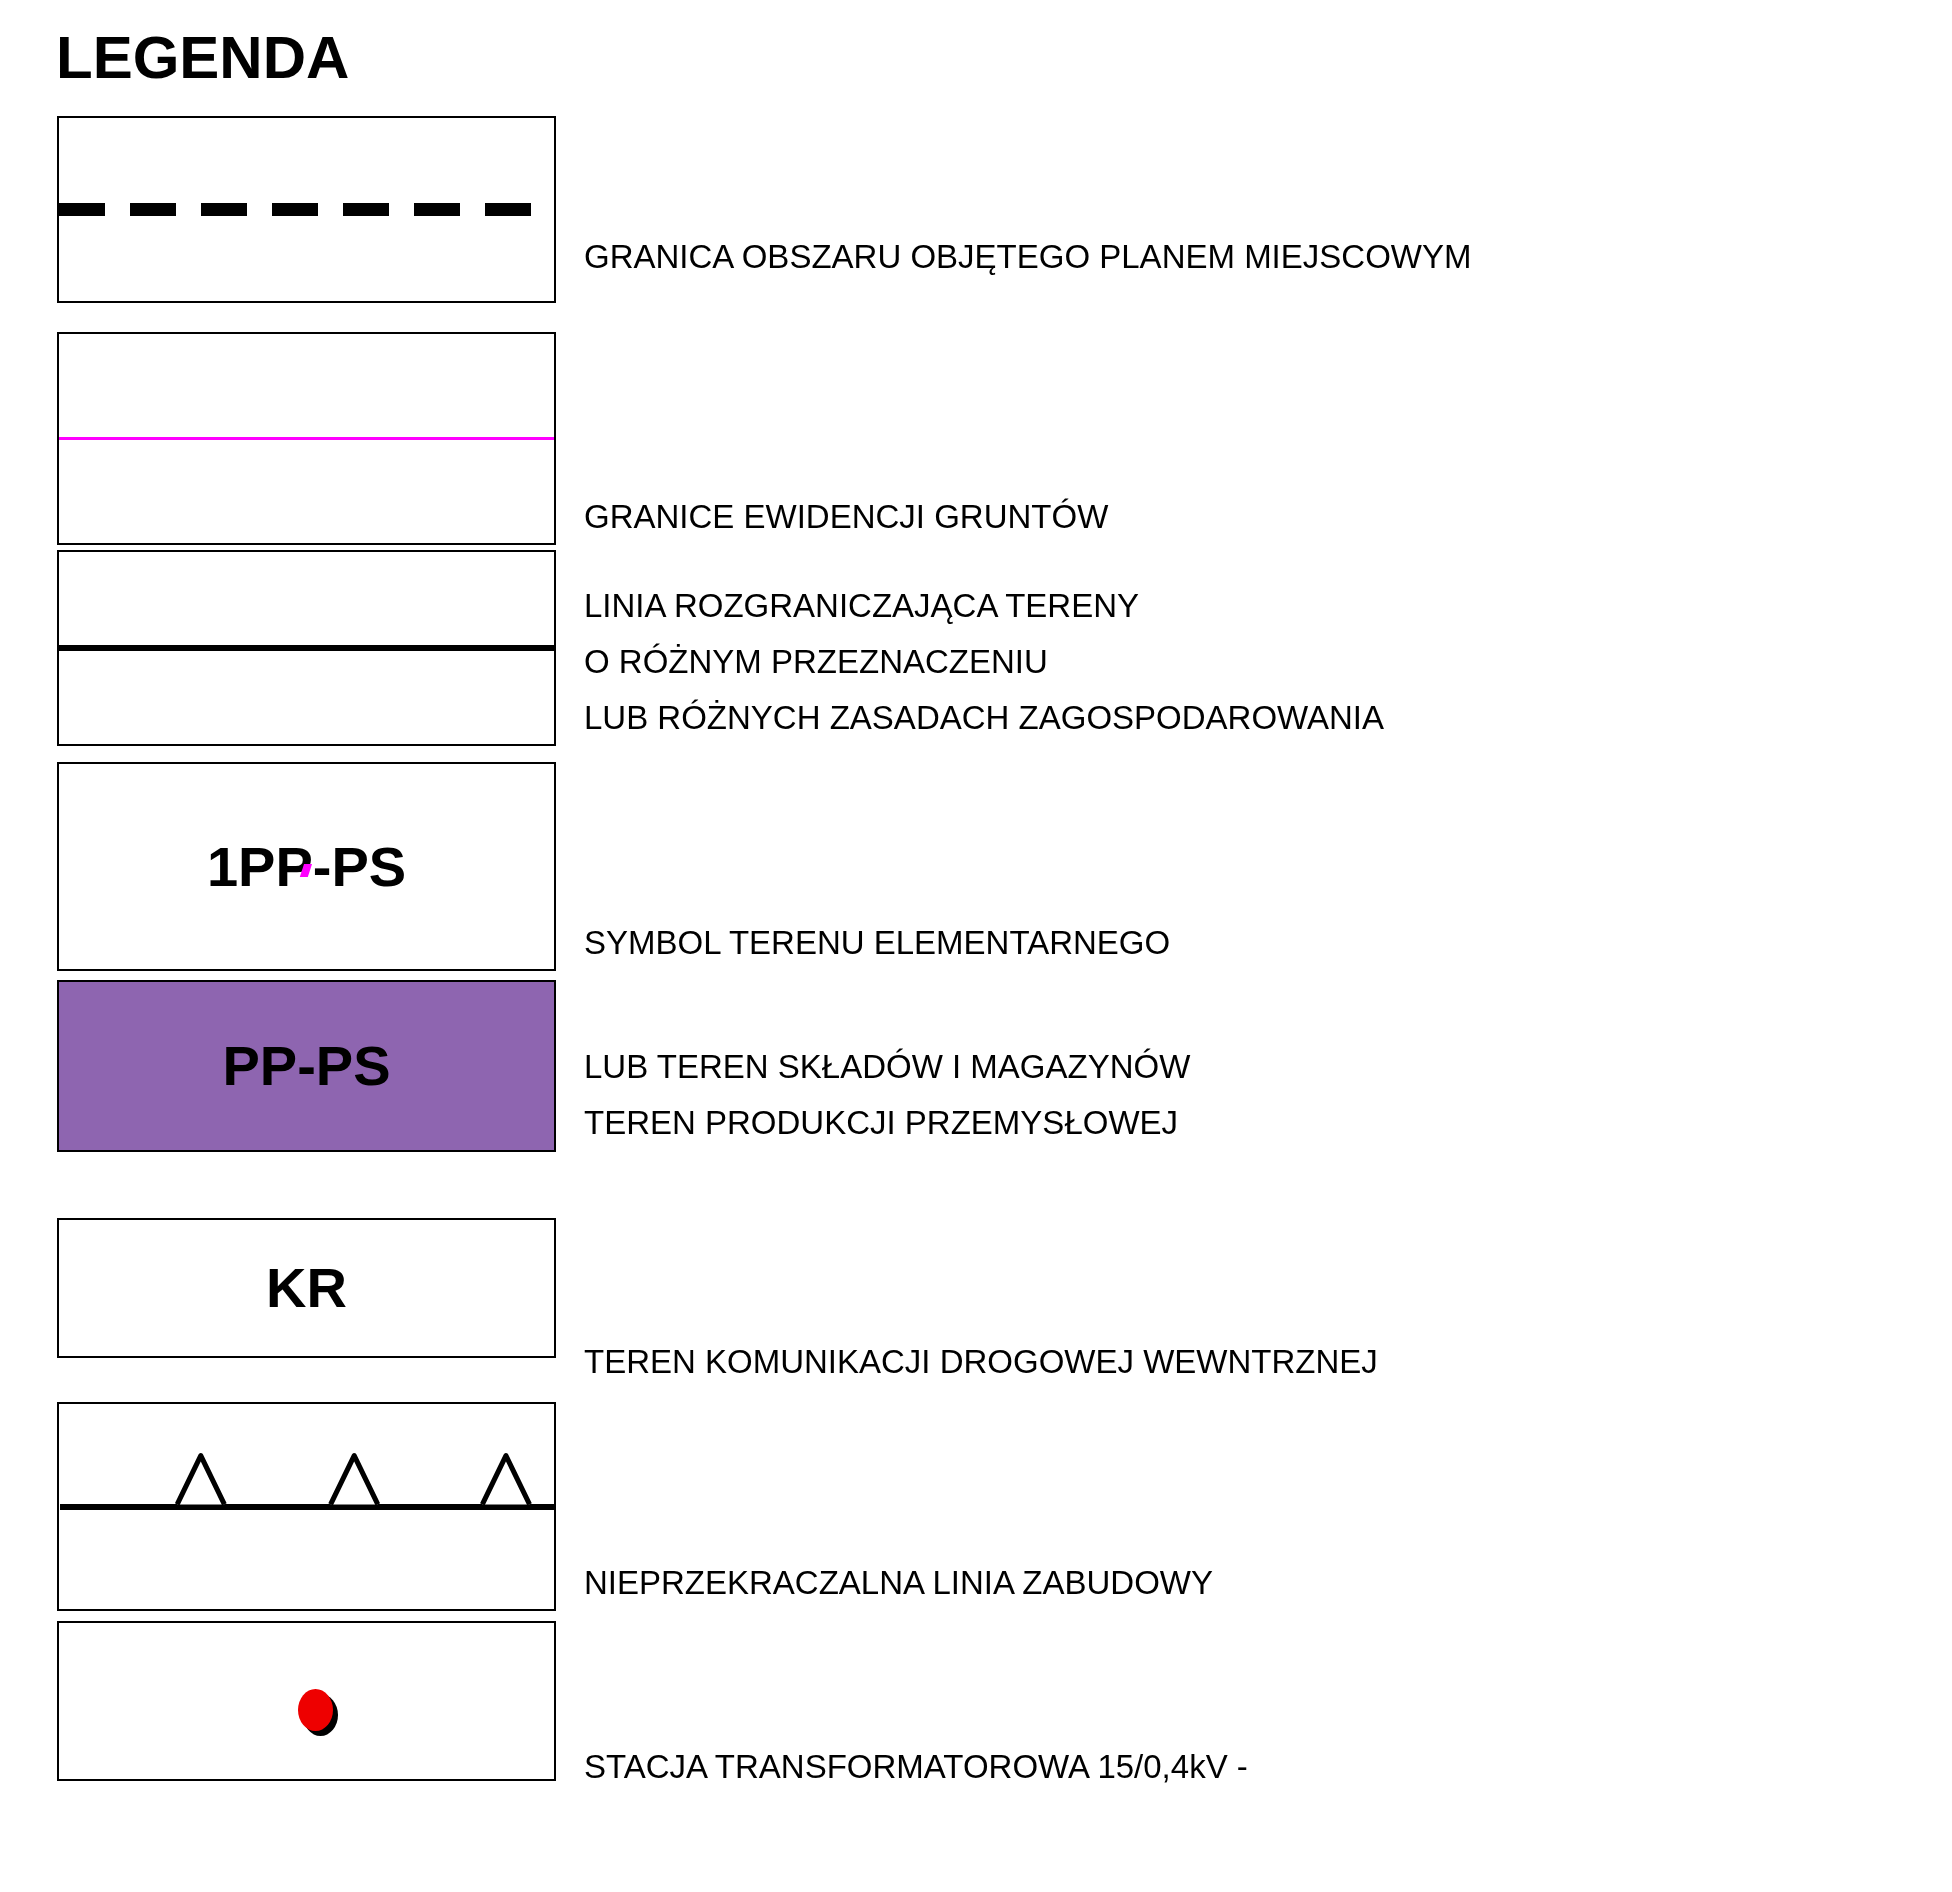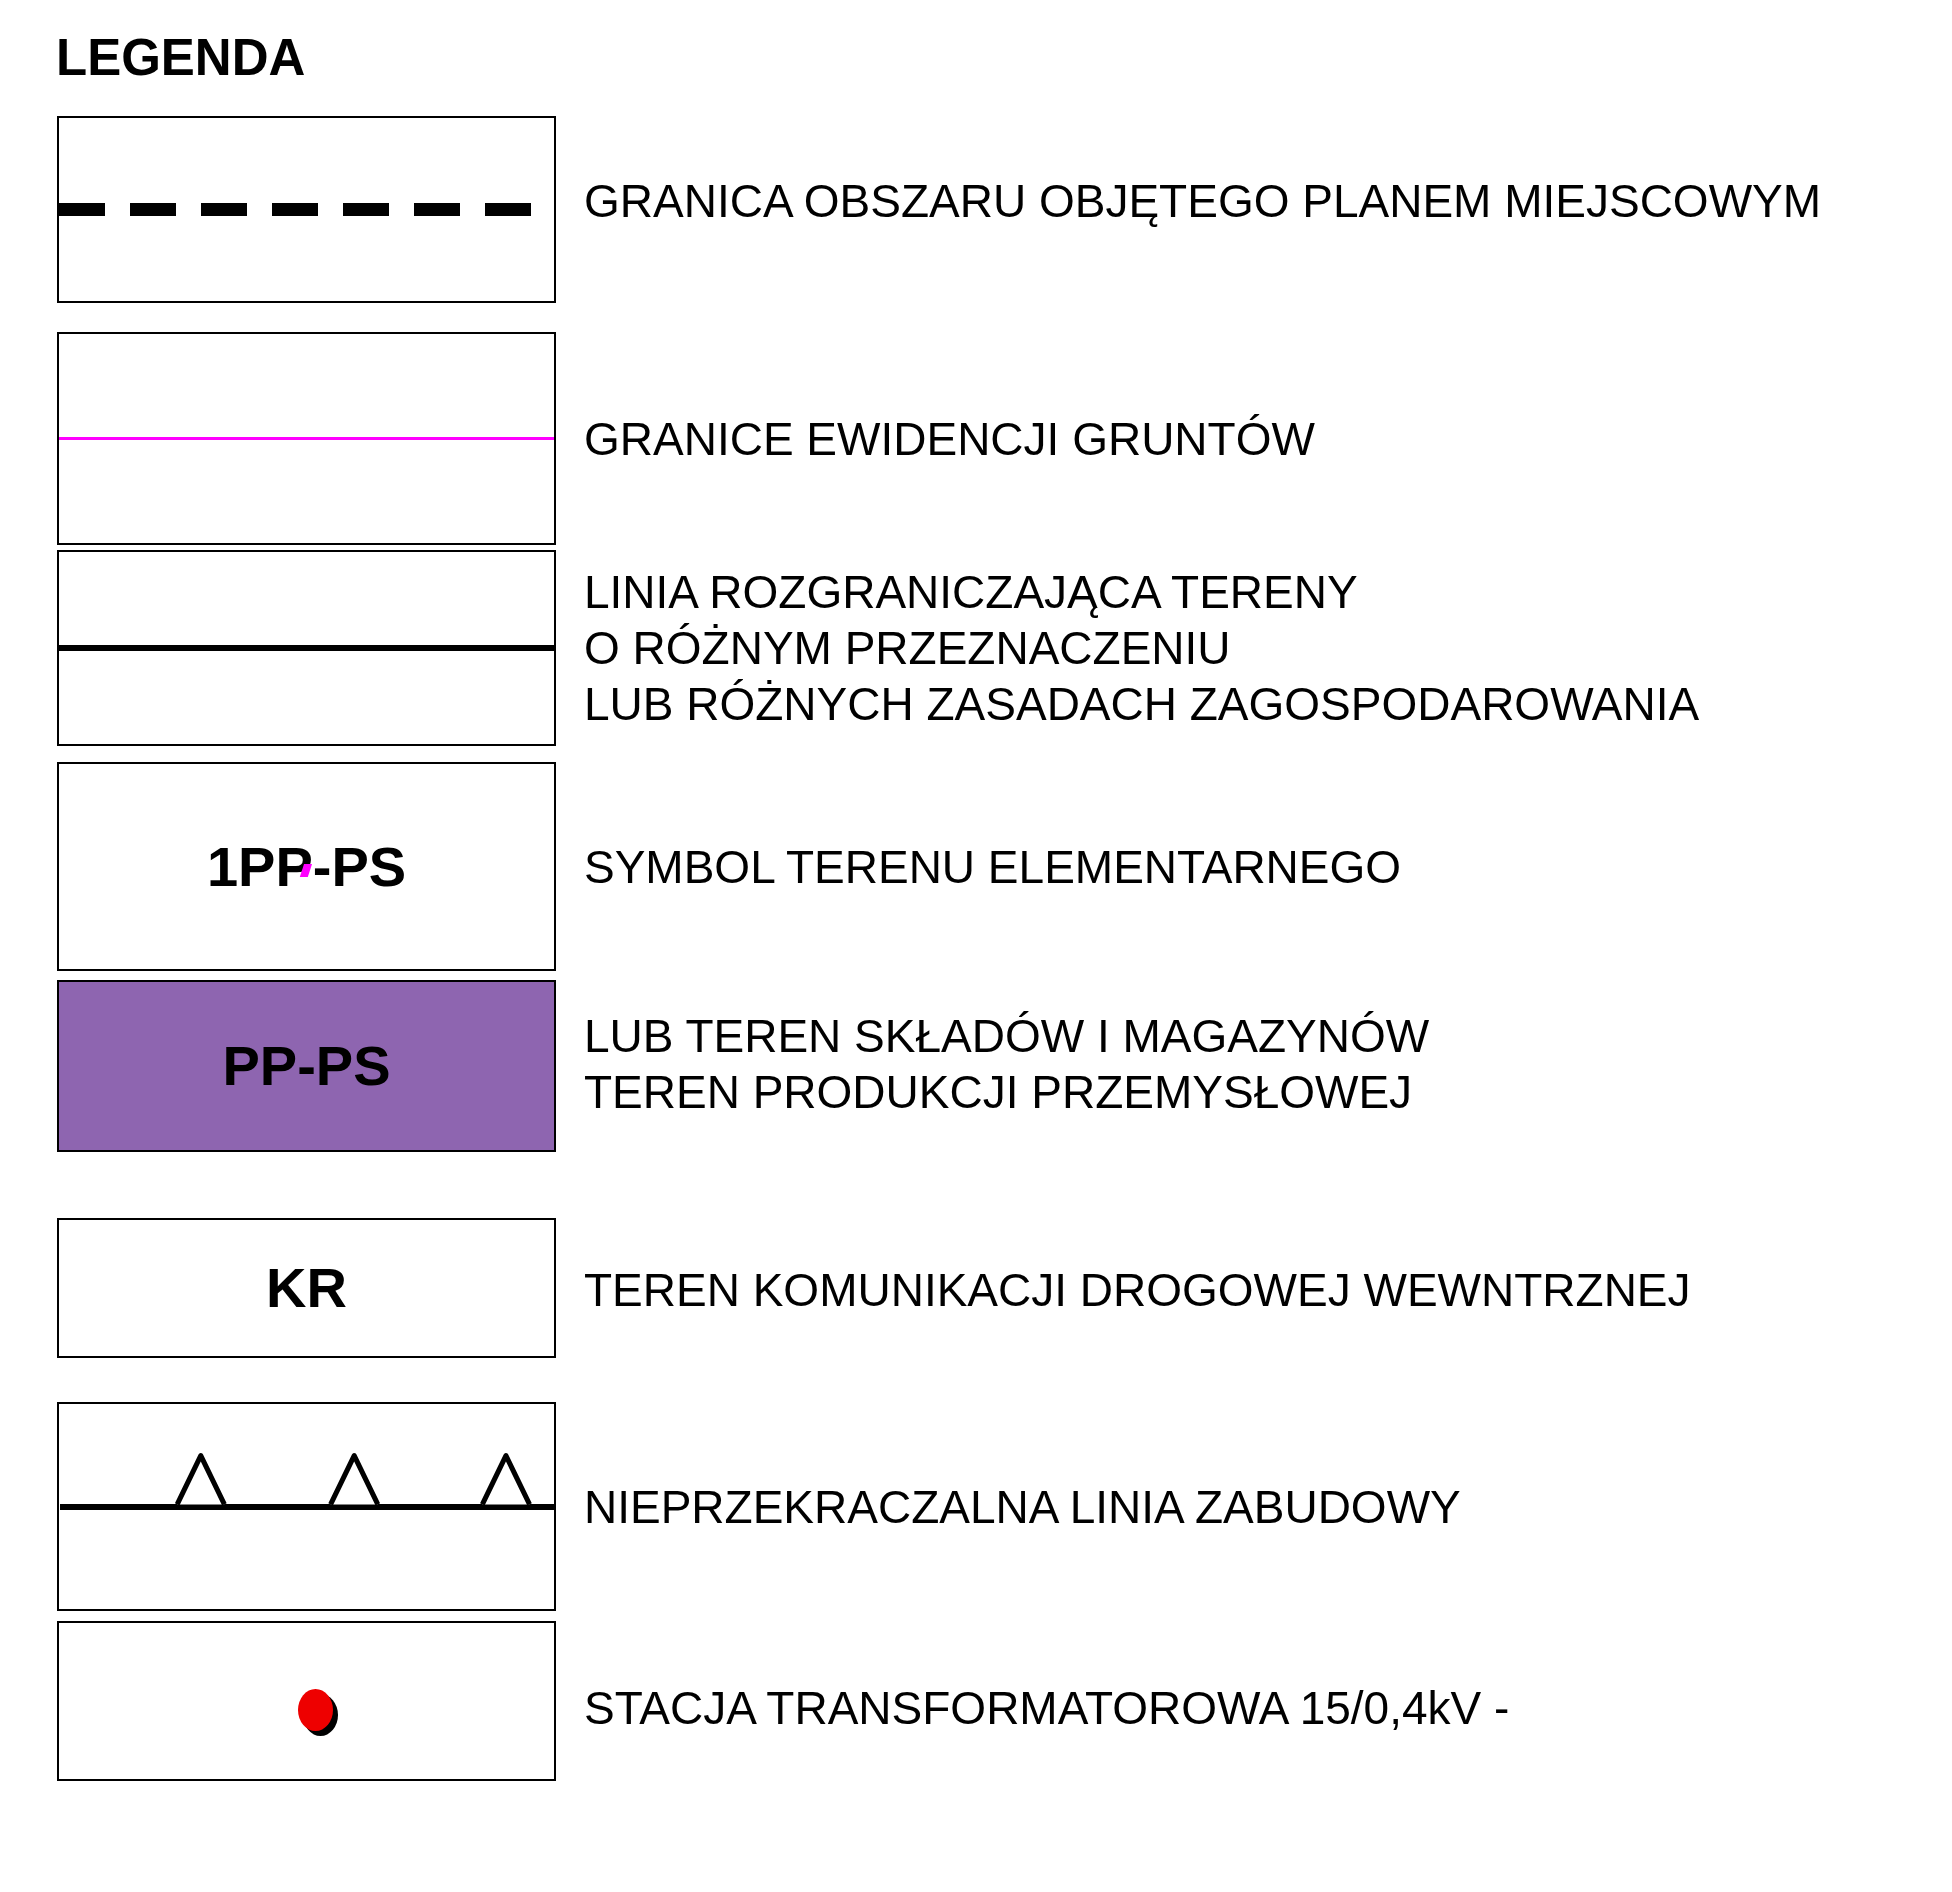--- a/index.html
+++ b/index.html
@@ -2,27 +2,27 @@
 <html style="--c-purple: #8e65b0; --c-magenta: #ff00ff; --c-red: #ee0000; --c-outline: #000000; --c-text: #000000; --c-bg: #ffffff;font-size:13.5px"><head>
 <meta charset="utf-8">
 <style>
   :root{
     --c-purple:#8e65b0; --c-magenta:#ff00ff; --c-red:#ee0000;
     --c-outline:#000000; --c-text:#000000; --c-bg:#ffffff;
   }
   html,body{margin:0;padding:0;background:var(--c-bg);}
   body{width:1952px;height:1892px;position:relative;overflow:hidden;
        font-family:"Liberation Sans",sans-serif;color:var(--c-text);}
-  .page-title{position:absolute;left:56px;top:30px;font-size:51px;line-height:56px;
+  .page-title{position:absolute;left:56px;top:30px;font-size:60px;line-height:56px;
        font-weight:bold;letter-spacing:0px;}
   .sym{position:absolute;left:57px;width:499px;border:2.5px solid var(--c-outline);
        box-sizing:border-box;background:#fff;display:flex;align-items:center;
        justify-content:center;}
   .desc{position:absolute;left:584px;display:flex;flex-direction:column;
-       justify-content:center;font-size:46px;line-height:56px;white-space:nowrap;}
+       justify-content:flex-end;font-size:33px;line-height:56px;white-space:nowrap;}
   .dash-line{width:100%;height:12.6px;
        background:repeating-linear-gradient(90deg,var(--c-outline) 0 46px,transparent 46px 71px);}
   .magenta-line{width:100%;height:2.5px;background:var(--c-magenta);}
   .solid-line{width:100%;height:6.7px;background:var(--c-outline);}
   .code-text{font-size:56px;font-weight:bold;line-height:1;letter-spacing:0;}
   .swatch{background:var(--c-purple);}
   .artifact{position:absolute;width:8.4px;height:12.6px;background:var(--c-magenta);
        left:243px;top:100px;transform:skewX(-18deg);}
   .red-dot{position:absolute;left:239px;top:66px;width:35px;height:42px;
        border-radius:50%;background:var(--c-red);box-shadow:5px 5px 0 0 var(--c-outline);}

